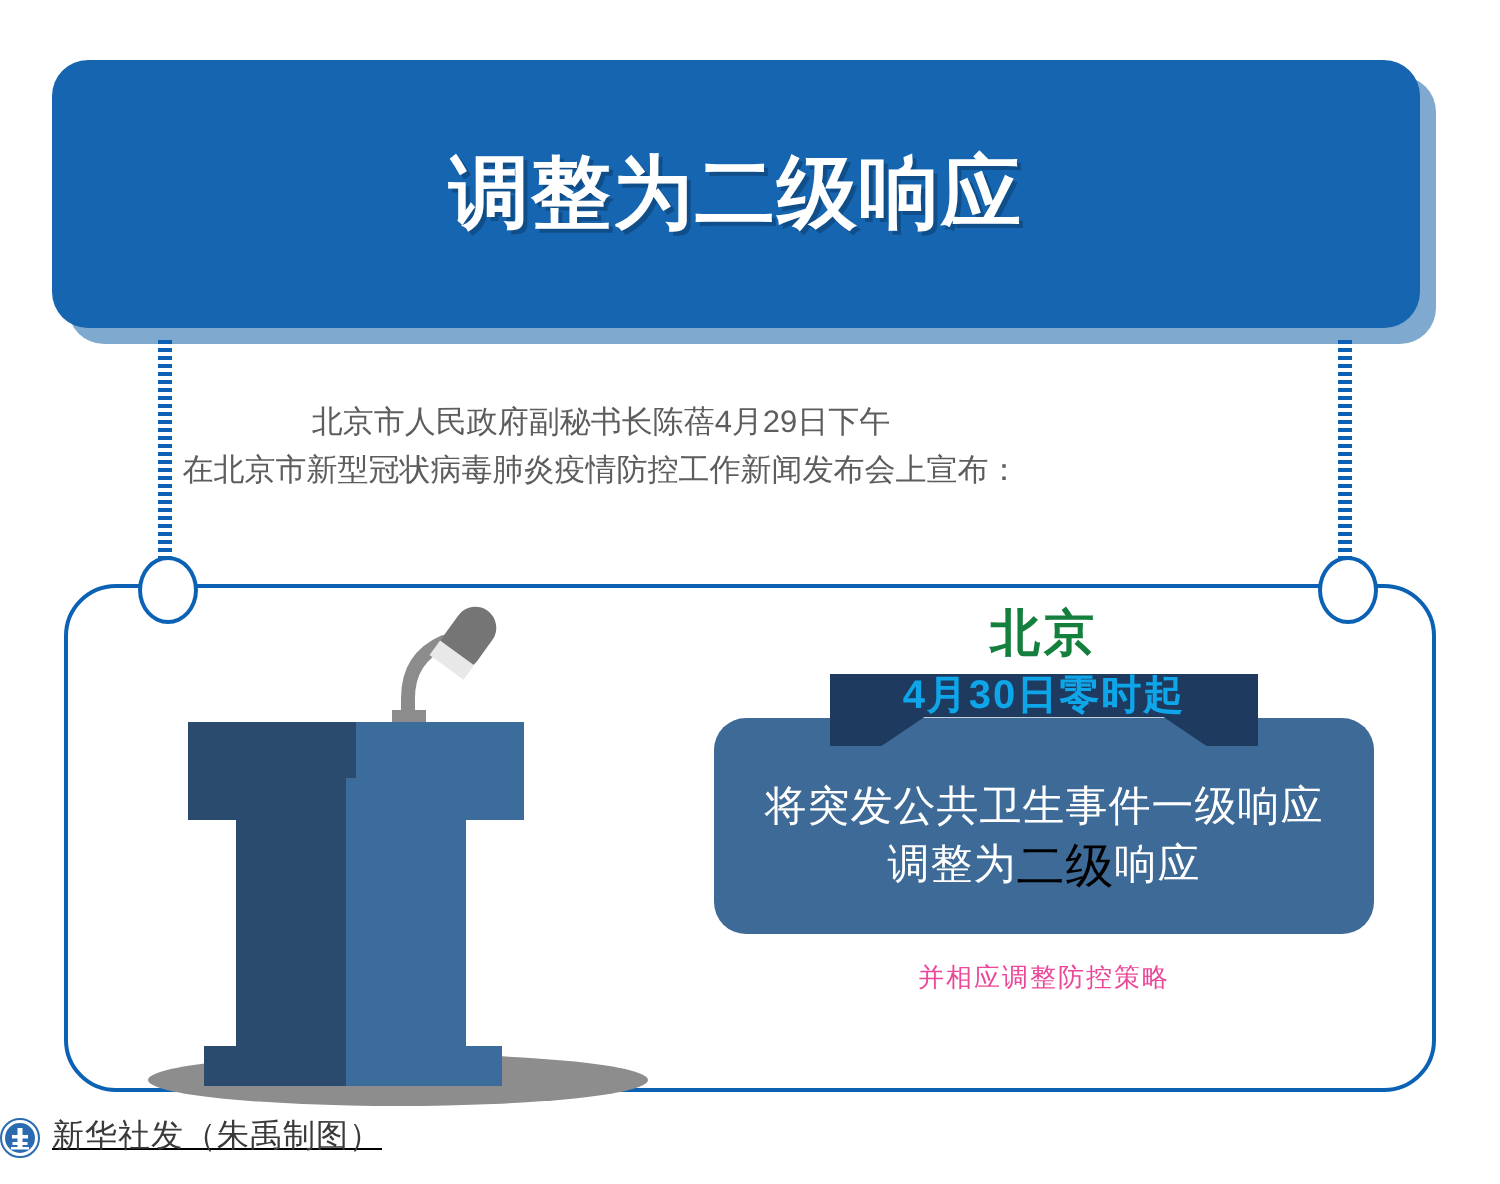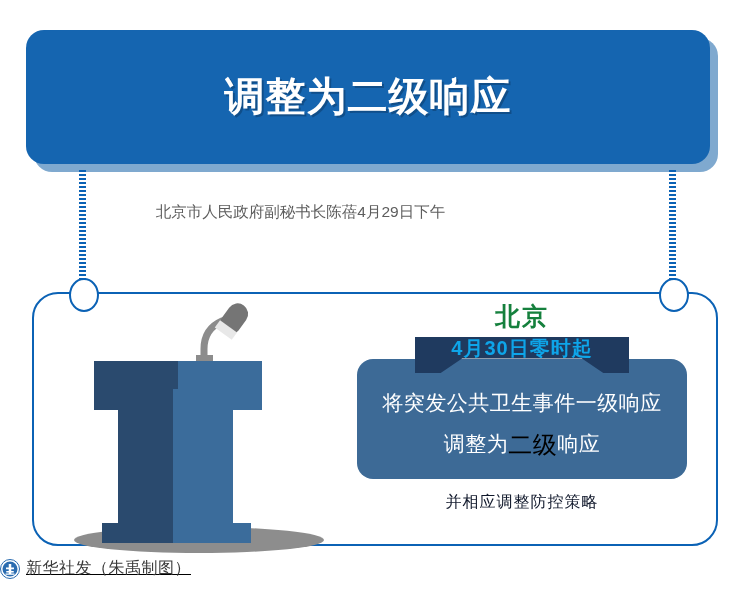--- a/index.html
+++ b/index.html
@@ -228,39 +228,38 @@
     padding: 30px 10px 18px 10px;
     box-sizing: border-box;
     z-index: 2;
   }
   .card-line-1 {
     color: #ffffff;
     font-family: "Liberation Serif", "DejaVu Serif", serif;
     font-size: 21px;
     letter-spacing: 0.5px;
     white-space: nowrap;
-    margin-bottom: 12px;
   }
   .card-line-2 {
     white-space: nowrap;
     color: #ffffff;
     font-family: "Liberation Serif", "DejaVu Serif", serif;
     font-size: 21px;
     letter-spacing: 0.5px;
   }
   .highlight-level {
     color: #000000;
     font-size: 24px;
     font-weight: normal;
     vertical-align: -2px;
   }
   .note-line {
     margin-top: 13px;
-    color: #0f172a;
-    font-size: 16px;
+    color: #ec4899;
+    font-size: 13px;
     letter-spacing: 1px;
     white-space: nowrap;
     text-align: center;
   }
 
   
   .credit {
     position: absolute;
     left: 0;
     top: 558px;
@@ -283,20 +282,21 @@
 
 <div id="infographic">
 
   <div class="title-shadow"></div>
   <div class="title-bar">
     <div class="title-line">调整为二级响应</div>
   </div>
 
   <div class="subtitle">
     <div class="subtitle-line">北京市人民政府副秘书长陈蓓4月29日下午</div>
+    <div class="subtitle-line">在北京市新型冠状病毒肺炎疫情防控工作新闻发布会上宣布：</div>
   </div>
 
   <div class="connector left"></div>
   <div class="connector right"></div>
 
   <div class="main-panel"></div>
 
   <div class="node-circle left"></div>
   <div class="node-circle right"></div>
 

